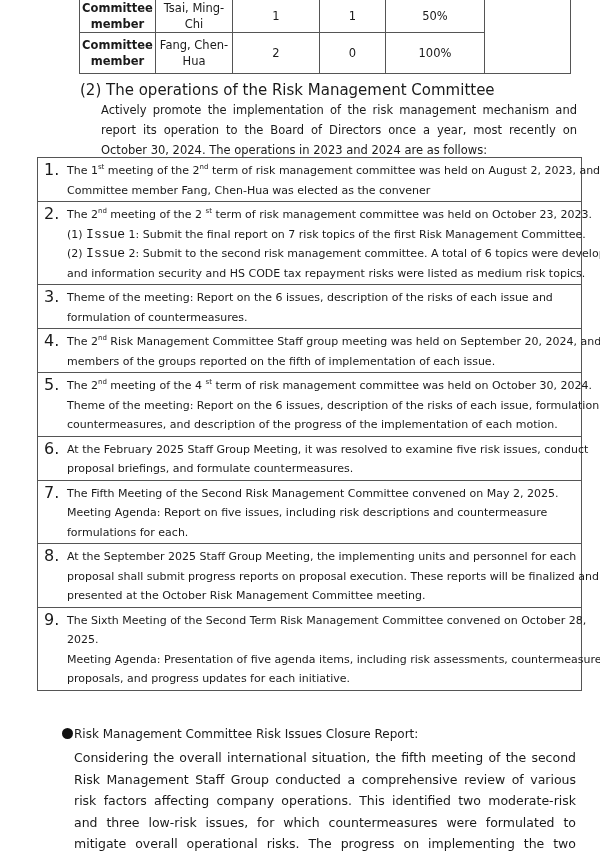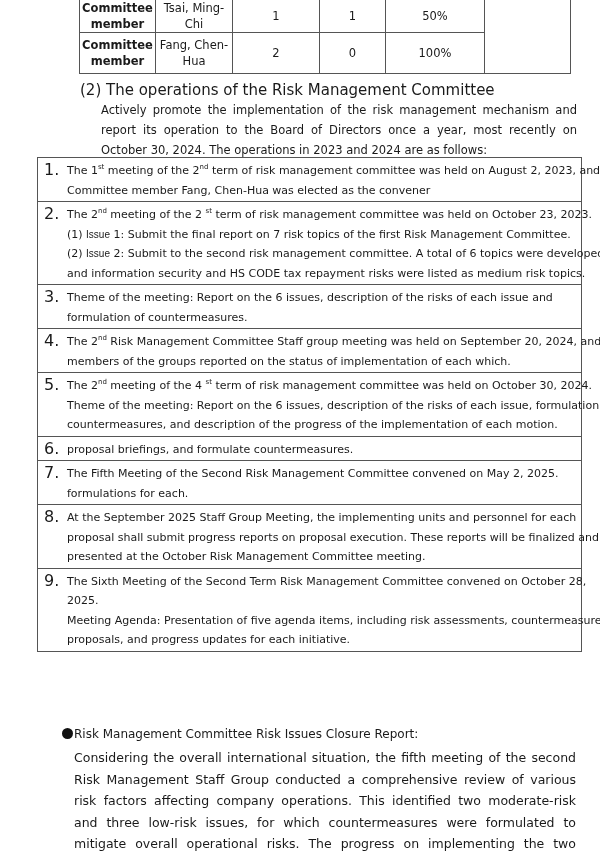--- a/index.html
+++ b/index.html
@@ -12,21 +12,21 @@
   .r1 td { height:33px; } .r2 td { height:40px; }
 
   .sec-heading { position:absolute; left:80px; top:81px; font-size:15px; }
   .intro { position:absolute; left:101px; top:100px; width:476px; font-size:11.5px; line-height:20px; text-align:justify; }
 
   .meetings { position:absolute; left:37px; top:157px; width:543px; border:1px solid #555; border-bottom:none; }
   .m-item { border-bottom:1px solid #555; position:relative; padding:3px 6px 1px 29px; font-size:11px; line-height:19.5px; }
   .m-num { position:absolute; left:6px; top:1px; font-size:16px; line-height:22px; }
   .m-line { display:block; white-space:nowrap; }
   sup { font-size:7px; line-height:0; vertical-align:super; }
-  .issue { font-family:Liberation Sans, sans-serif; font-size:10px; }
+  .issue { font-family:Liberation Mono, monospace; font-size:13px; }
 
   .closure-title { position:absolute; left:62px; top:727px; font-size:12px; }
   .bullet { display:inline-block; width:11px; height:11px; background:#111; border-radius:50%; margin-right:1px; vertical-align:-1px; }
   .closure-body { position:absolute; left:74px; top:747px; width:502px; font-size:12.5px; line-height:21.5px; text-align:justify; }
 </style>
 </head>
 <body>
 
 <table class="att-table">
   <tbody>
@@ -65,35 +65,37 @@
       <span class="m-line"><span>and information security and HS CODE tax repayment risks were listed as medium risk topics.</span></span>
     </div>
     <div class="m-item">
       <span class="m-num">3.</span>
       <span class="m-line"><span>Theme of the meeting: Report on the 6 issues, description of the risks of each issue and</span></span>
       <span class="m-line"><span>formulation of countermeasures.</span></span>
     </div>
     <div class="m-item">
       <span class="m-num">4.</span>
       <span class="m-line"><span>The 2</span><sup>nd</sup><span> Risk Management Committee Staff group meeting was held on September 20, 2024, and</span></span>
-      <span class="m-line"><span>members of the groups reported on the status of implementation of each which.</span></span>
+      <span class="m-line"><span>members of the groups reported on the fifth of implementation of each issue.</span></span>
     </div>
     <div class="m-item">
       <span class="m-num">5.</span>
       <span class="m-line"><span>The 2</span><sup>nd</sup><span> meeting of the 4 </span><sup>st</sup><span> term of risk management committee was held on October 30, 2024.</span></span>
       <span class="m-line"><span>Theme of the meeting: Report on the 6 issues, description of the risks of each issue, formulation of</span></span>
       <span class="m-line"><span>countermeasures, and description of the progress of the implementation of each motion.</span></span>
     </div>
     <div class="m-item">
       <span class="m-num">6.</span>
+      <span class="m-line"><span>At the February 2025 Staff Group Meeting, it was resolved to examine five risk issues, conduct</span></span>
       <span class="m-line"><span>proposal briefings, and formulate countermeasures.</span></span>
     </div>
     <div class="m-item">
       <span class="m-num">7.</span>
       <span class="m-line"><span>The Fifth Meeting of the Second Risk Management Committee convened on May 2, 2025.</span></span>
+      <span class="m-line"><span>Meeting Agenda: Report on five issues, including risk descriptions and countermeasure</span></span>
       <span class="m-line"><span>formulations for each.</span></span>
     </div>
     <div class="m-item">
       <span class="m-num">8.</span>
       <span class="m-line"><span>At the September 2025 Staff Group Meeting, the implementing units and personnel for each</span></span>
       <span class="m-line"><span>proposal shall submit progress reports on proposal execution. These reports will be finalized and</span></span>
       <span class="m-line"><span>presented at the October Risk Management Committee meeting.</span></span>
     </div>
     <div class="m-item">
       <span class="m-num">9.</span>

